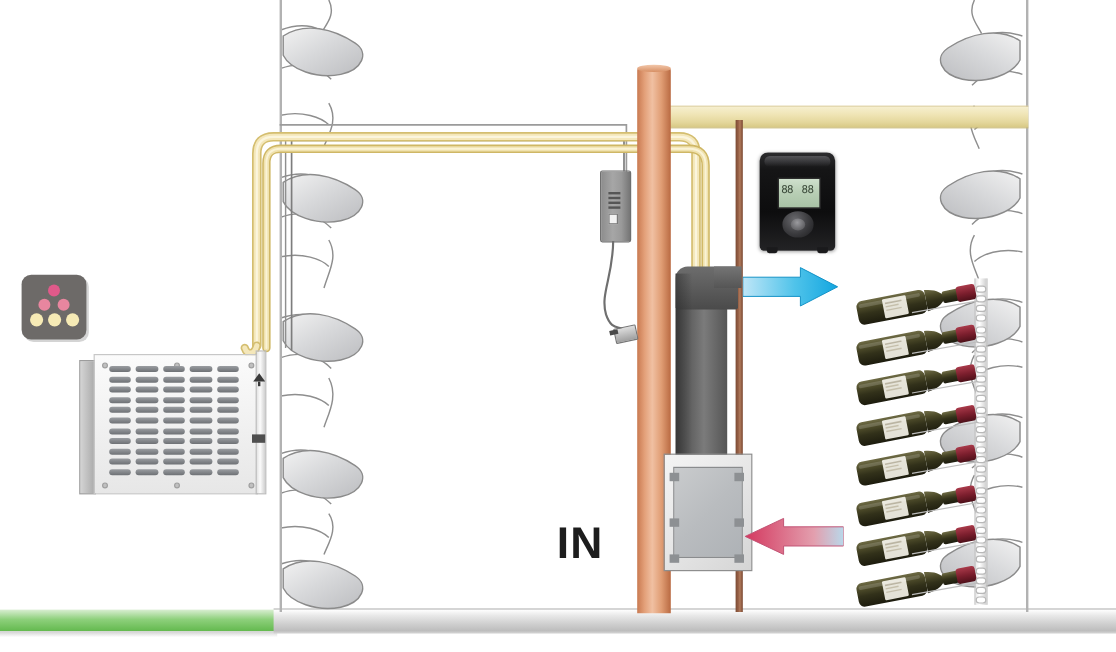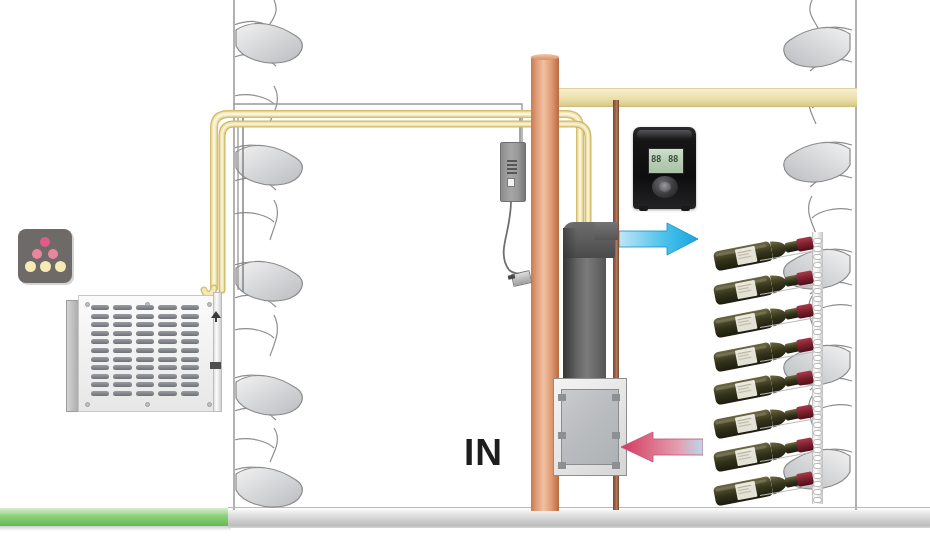--- a/index.html
+++ b/index.html
@@ -119,21 +119,21 @@
     left:637px;top:130px;width:55px;height:9px;border-radius:5px;
     background:linear-gradient(180deg,rgba(120,120,125,.55),rgba(40,40,45,0));
   }
   #lcd{
     left:648px;top:148px;width:34px;height:24px;
     background:linear-gradient(180deg,#cfe0cd 0%,#b9cfb6 45%,#a8c2a5 100%);
     border:1px solid #2a2a2a;
   }
   .lcdDigits{
     position:absolute;color:#3b4a3a;font-family:"DejaVu Sans Mono",monospace;
-    font-size:9px;font-weight:bold;letter-spacing:-0.5px;
+    font-size:9px;font-weight:normal;letter-spacing:-0.5px;
   }
   #knobOuter{
     left:652px;top:176px;width:26px;height:22px;border-radius:50%;
     background:radial-gradient(circle at 40% 33%,#6a6a6e 0%,#3a3a3d 55%,#1b1b1d 100%);
   }
   #knobInner{
     left:659px;top:182px;width:12px;height:10px;border-radius:50%;
     background:radial-gradient(circle at 45% 35%,#9a9a9e,#4a4a4d);
   }
   #thermoFoot1{left:639px;top:206px;width:9px;height:5px;background:#1a1a1c;border-radius:0 0 2px 2px;}

